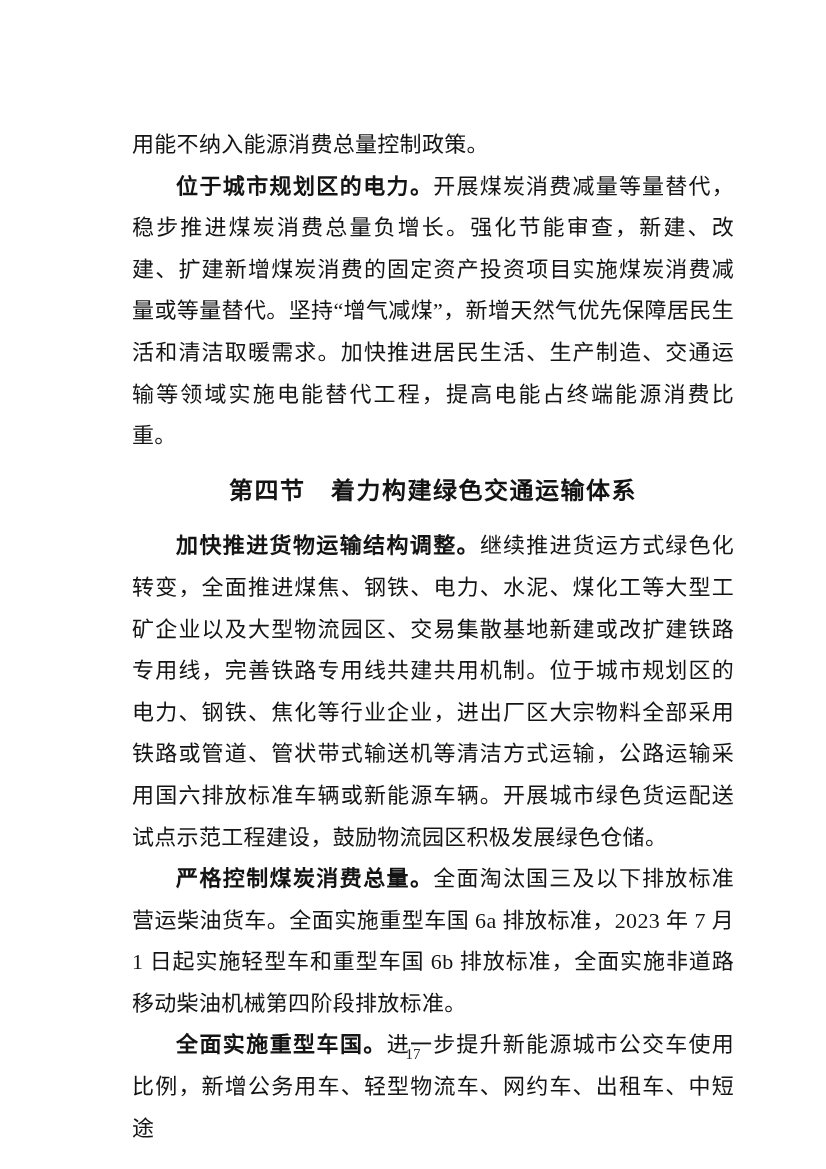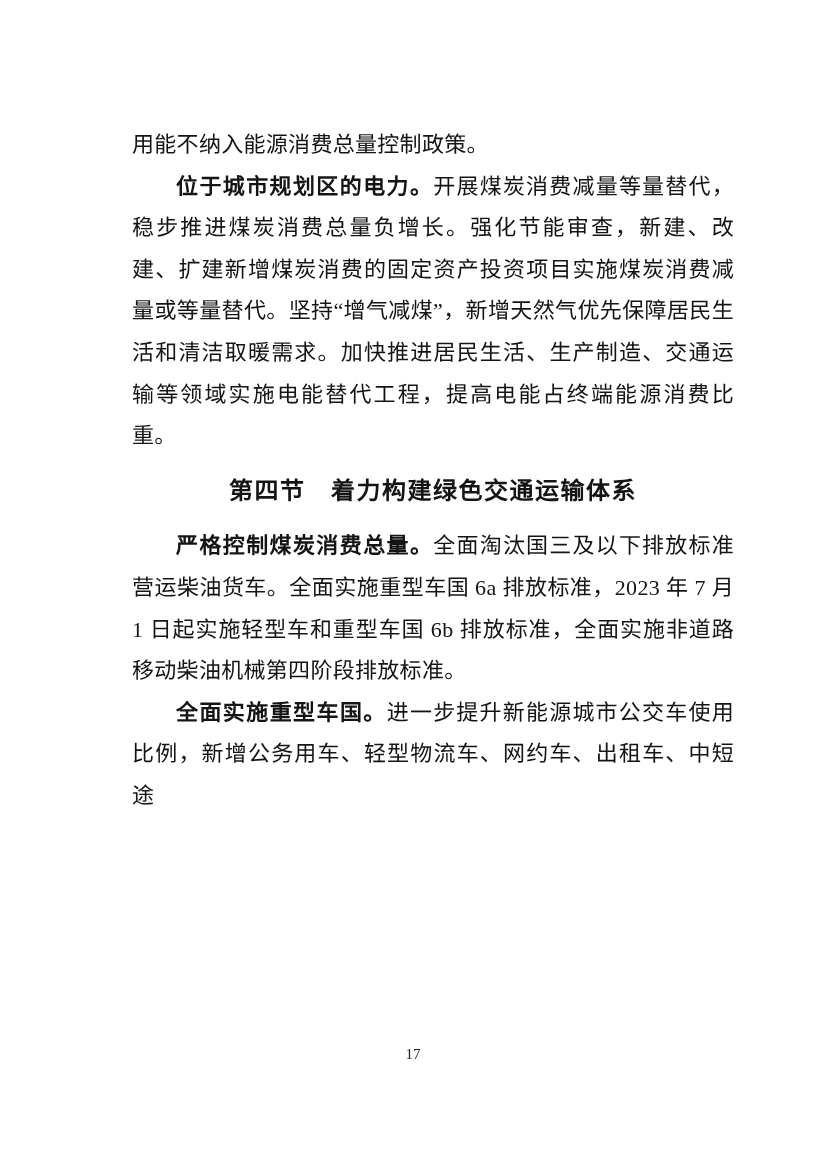--- a/index.html
+++ b/index.html
@@ -69,17 +69,18 @@
   }
 </style>
 </head>
 <body>
 
 <div class="page">
   <main class="content">
       <p class="para no-indent">用能不纳入能源消费总量控制政策。</p>
       <p class="para"><strong class="lead">位于城市规划区的电力。</strong>开展煤炭消费减量等量替代，稳步推进煤炭消费总量负增长。强化节能审查，新建、改建、扩建新增煤炭消费的固定资产投资项目实施煤炭消费减量或等量替代。坚持“增气减煤”，新增天然气优先保障居民生活和清洁取暖需求。加快推进居民生活、生产制造、交通运输等领域实施电能替代工程，提高电能占终端能源消费比重。</p>
       <h2 class="section-heading"><span>第四节</span>　<span>着力构建绿色交通运输体系</span></h2>
+      <p class="para"><strong class="lead">加快推进货物运输结构调整。</strong>继续推进货运方式绿色化转变，全面推进煤焦、钢铁、电力、水泥、煤化工等大型工矿企业以及大型物流园区、交易集散基地新建或改扩建铁路专用线，完善铁路专用线共建共用机制。位于城市规划区的电力、钢铁、焦化等行业企业，进出厂区大宗物料全部采用铁路或管道、管状带式输送机等清洁方式运输，公路运输采用国六排放标准车辆或新能源车辆。开展城市绿色货运配送试点示范工程建设，鼓励物流园区积极发展绿色仓储。</p>
       <p class="para"><strong class="lead">严格控制煤炭消费总量。</strong>全面淘汰国三及以下排放标准营运柴油货车。全面实施重型车国 6a 排放标准，2023 年 7 月 1 日起实施轻型车和重型车国 6b 排放标准，全面实施非道路移动柴油机械第四阶段排放标准。</p>
       <p class="para cutoff"><strong class="lead">全面实施重型车国。</strong>进一步提升新能源城市公交车使用比例，新增公务用车、轻型物流车、网约车、出租车、中短途</p>
     </main>
   <div class="footer">17</div>
 </div>
 
 </body></html>

